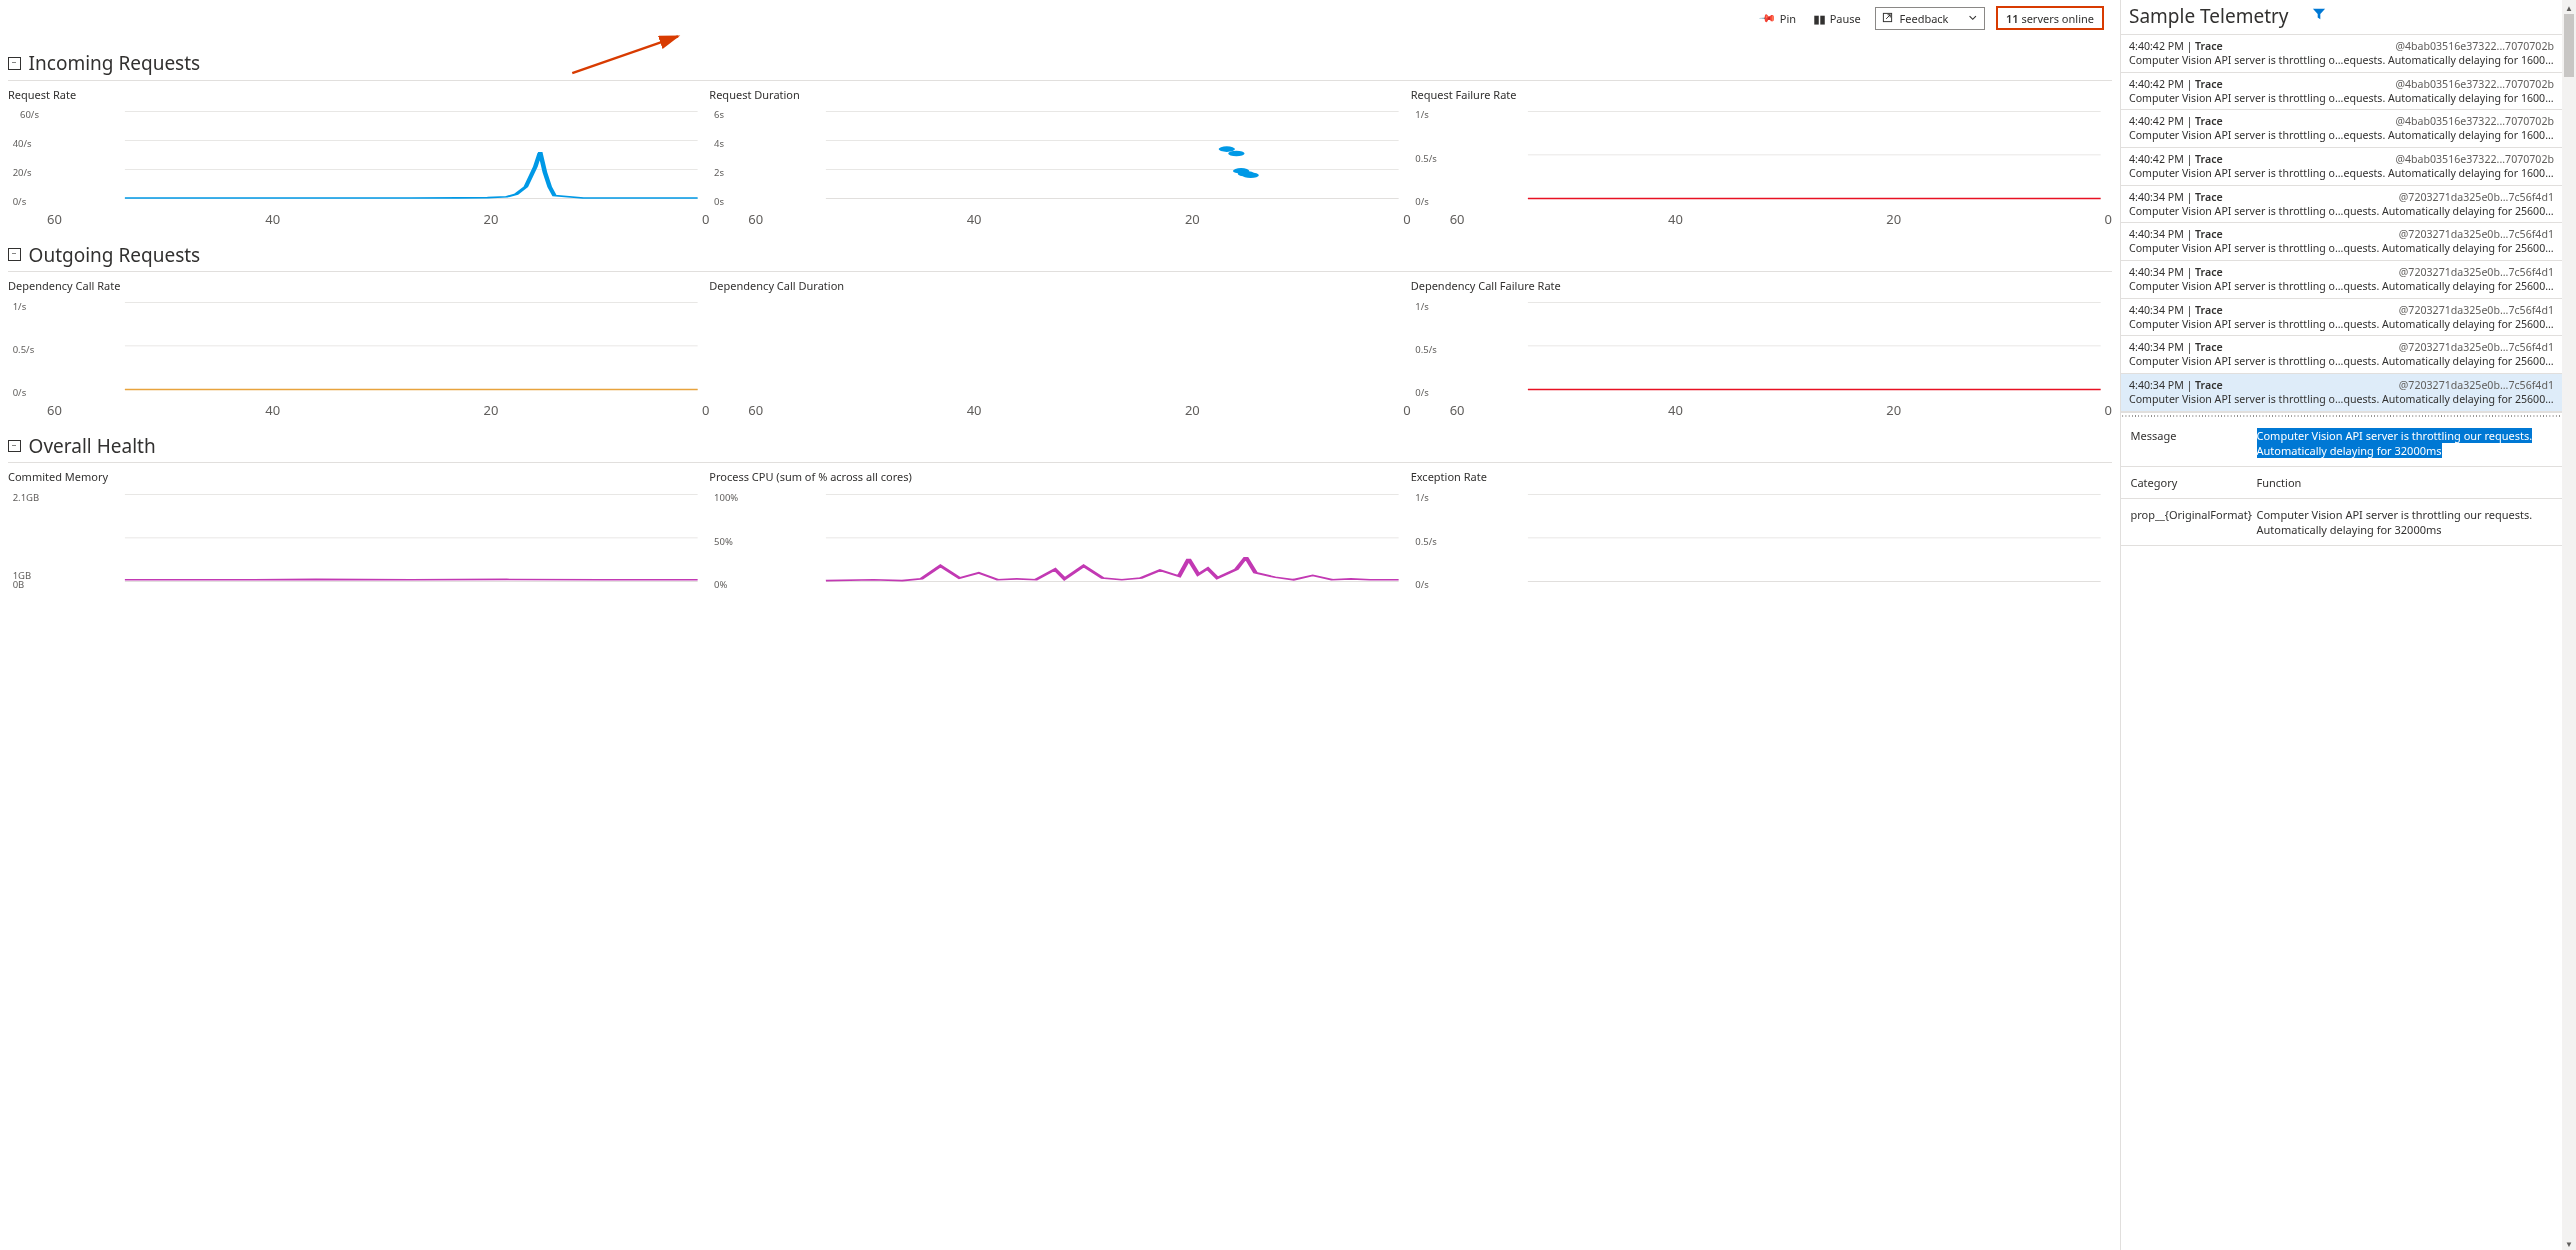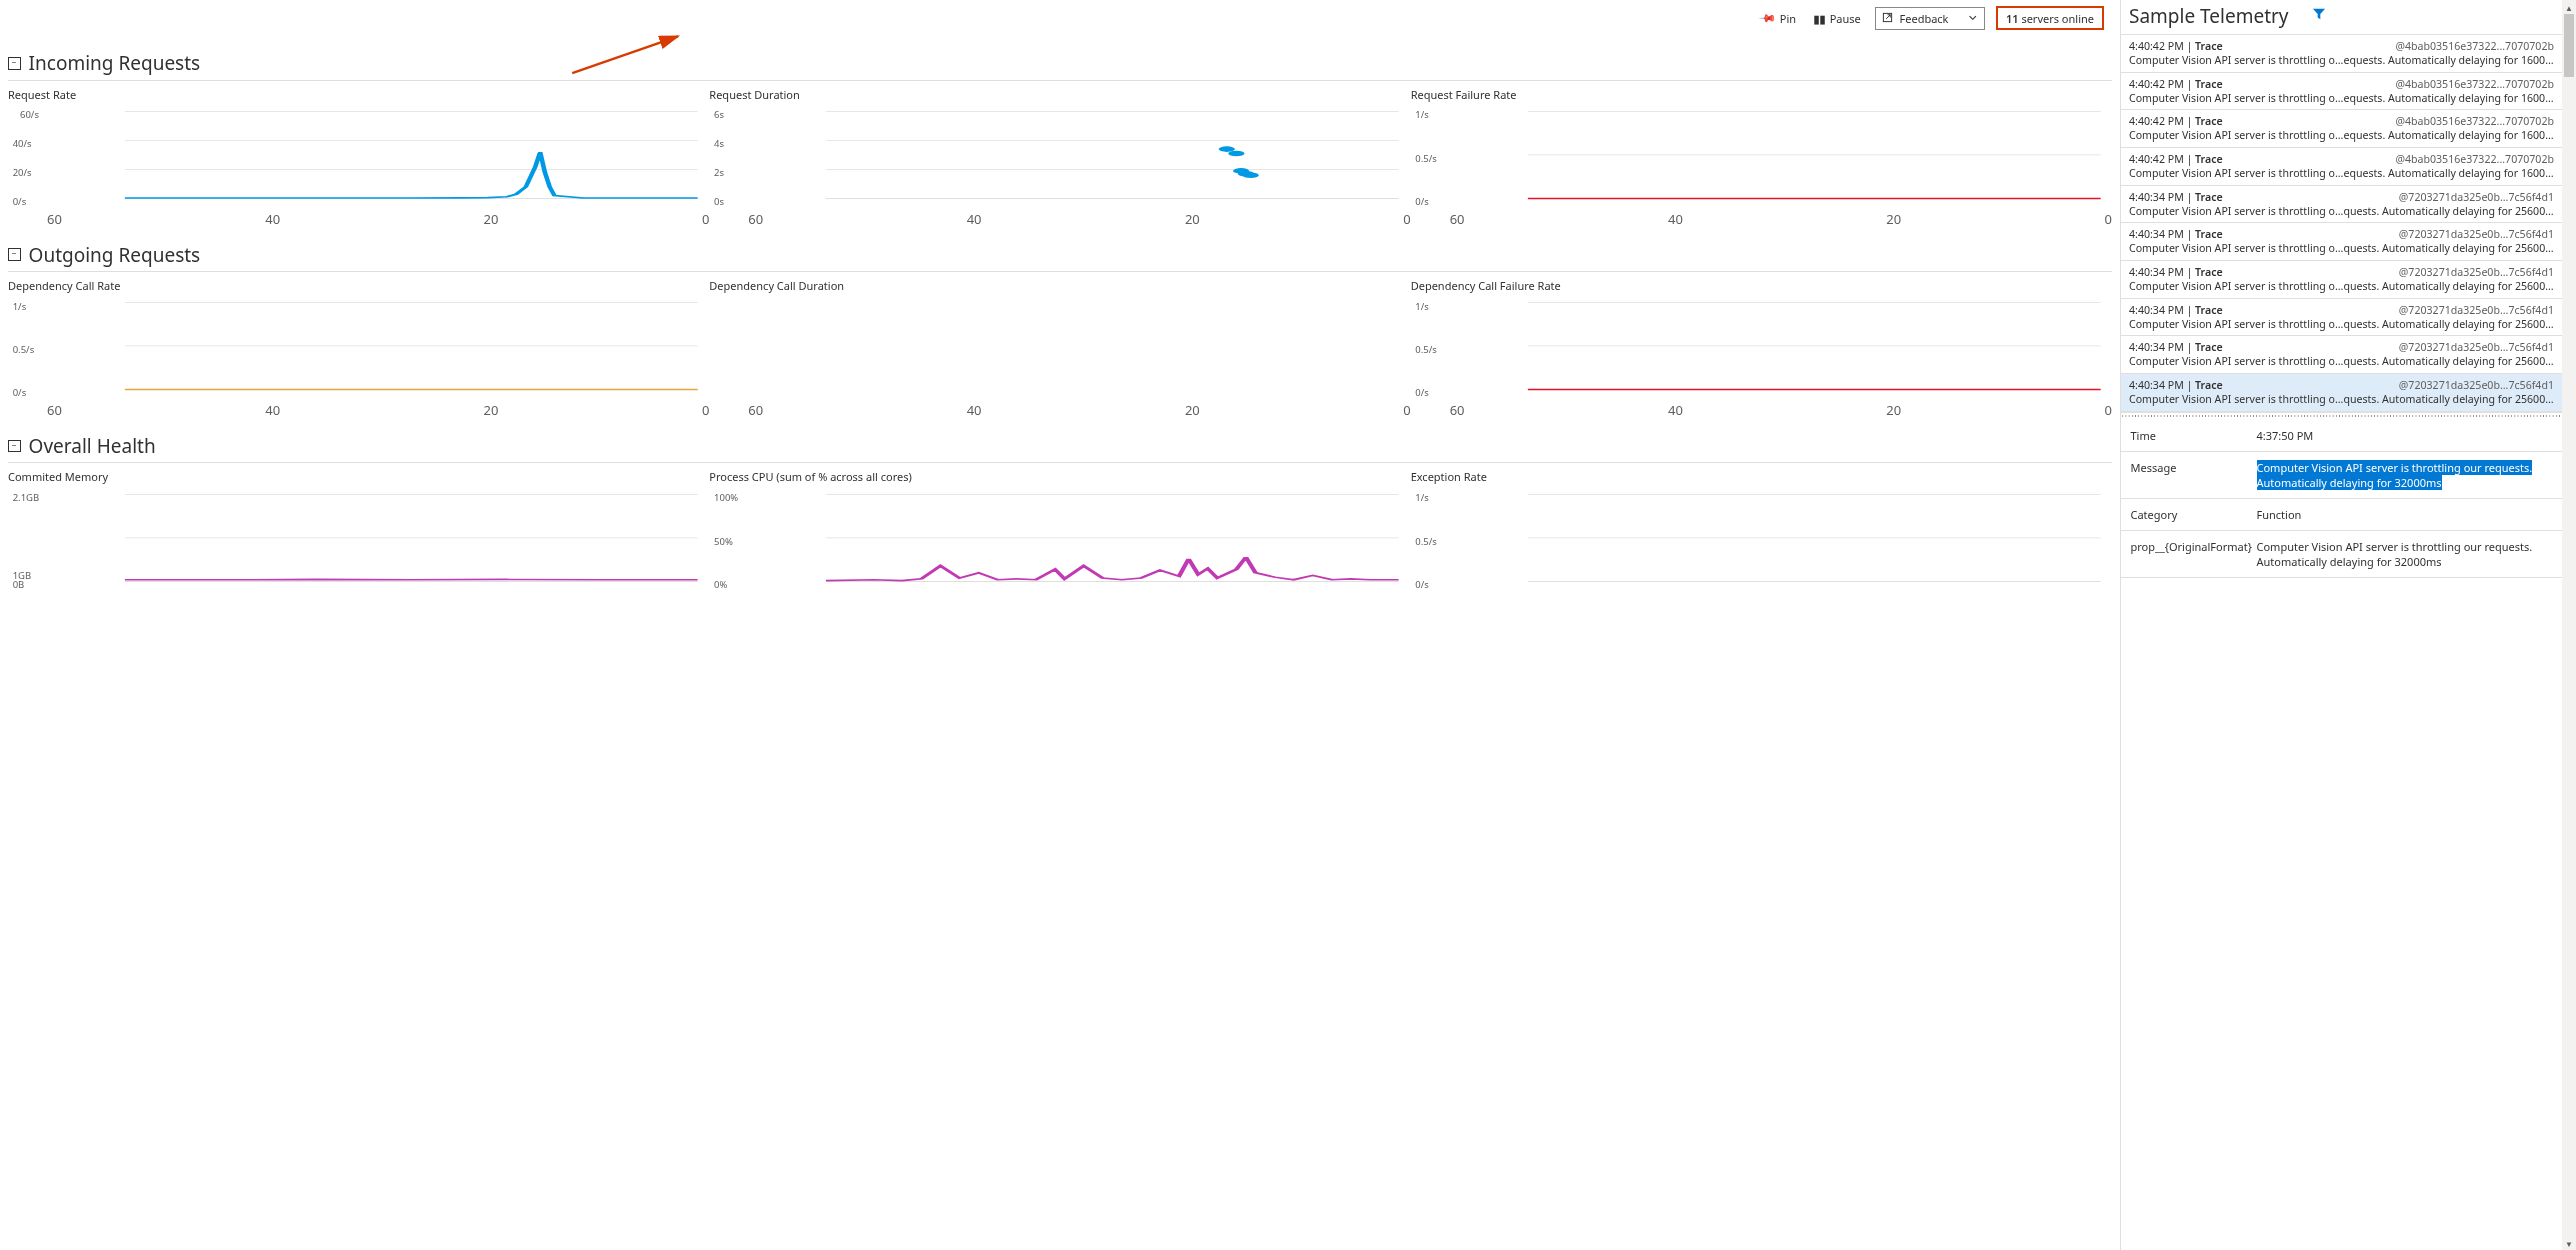--- a/index.html
+++ b/index.html
@@ -357,24 +357,20 @@
           <div class="t-top">
             <span>4:40:34 PM | <span class="t-type">Trace</span></span>
             <span class="t-hash">@7203271da325e0b...7c56f4d1</span>
           </div>
           <div class="t-msg">Computer Vision API server is throttling o...quests. Automatically delaying for 256000ms</div>
         </div>
       </div>
     <div class="grip"></div>
     <div class="detail">
       <div class="detail-row">
-        <div class="d-label">Time</div>
-        <div class="d-val">4:37:50 PM</div>
-      </div>
-      <div class="detail-row">
         <div class="d-label">Message</div>
         <div class="d-val"><span class="hl">Computer Vision API server is throttling our requests. Automatically delaying for 32000ms</span></div>
       </div>
       <div class="detail-row">
         <div class="d-label">Category</div>
         <div class="d-val">Function</div>
       </div>
       <div class="detail-row">
         <div class="d-label">prop__{OriginalFormat}</div>
         <div class="d-val">Computer Vision API server is throttling our requests. Automatically delaying for 32000ms</div>

